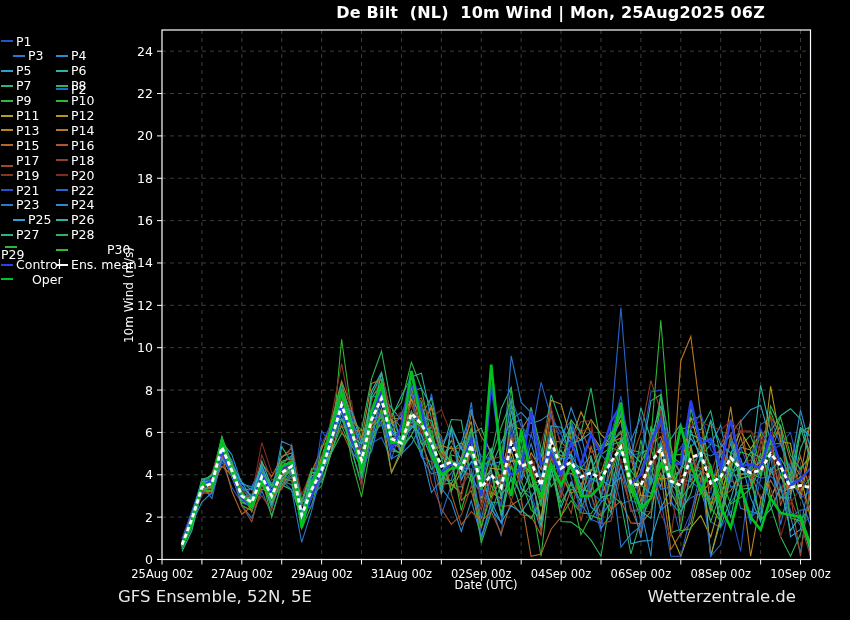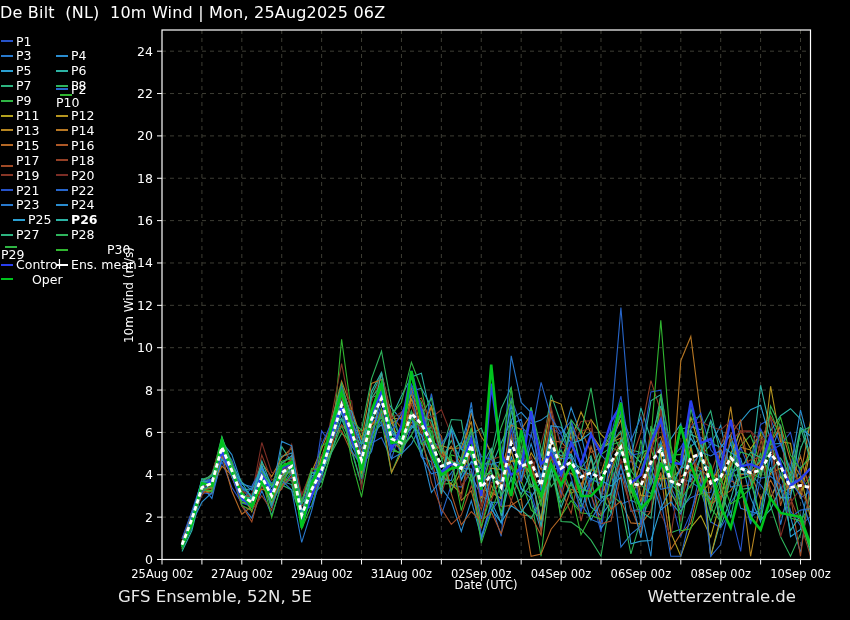--- a/index.html
+++ b/index.html
@@ -1,19 +1,19 @@
 <!DOCTYPE html>
 <html><head>
 <meta charset="utf-8">
 <style>
   html,body{margin:0;padding:0;background:#000;}
   body{width:850px;height:620px;position:relative;overflow:hidden;
        font-family:"DejaVu Sans","Liberation Sans",sans-serif;}
-  .title{position:absolute;top:3px;left:0;width:765px;text-align:left;
-         color:#fff;font-size:16px;font-weight:normal;white-space:pre;letter-spacing:.2px;}
+  .title{position:absolute;top:3px;left:0;width:765px;text-align:right;
+         color:#fff;font-size:16px;font-weight:bold;white-space:pre;letter-spacing:.2px;}
   #legend{position:absolute;top:0;left:0;width:187px;height:300px;}
   .lg{position:absolute;height:13px;display:flex;align-items:center;white-space:nowrap;}
   .lg .sw{display:inline-block;width:12px;height:2px;margin-right:3px;flex:0 0 auto;}
   .lg .lb{color:#fff;font-size:12.5px;line-height:13px;}
   svg{position:absolute;top:0;left:0;}
   text{font-family:"DejaVu Sans","Liberation Sans",sans-serif;}
 </style>
 </head>
 <body>
 
@@ -21,21 +21,21 @@
 
 <div id="legend">
     <div class="lg" style="top: 34.5px; left: 1px;">
       <span class="sw" style="background: rgb(38, 83, 201);"></span>
       <span class="lb">P1</span>
     </div>
     <div class="lg" style="top: 34.5px; left: 56px; margin-top: 48px;">
       <span class="sw" style="background: rgb(39, 102, 203);"></span>
       <span class="lb">P2</span>
     </div>
-    <div class="lg" style="top: 49.4px; left: 1px;">
+    <div class="lg" style="top: 49.4px; left: 13px;">
       <span class="sw" style="background: rgb(40, 121, 205);"></span>
       <span class="lb">P3</span>
     </div>
     <div class="lg" style="top: 49.4px; left: 56px;">
       <span class="sw" style="background: rgb(42, 140, 207);"></span>
       <span class="lb">P4</span>
     </div>
     <div class="lg" style="top: 64.3px; left: 1px;">
       <span class="sw" style="background: rgb(43, 159, 209);"></span>
       <span class="lb">P5</span>
@@ -49,21 +49,21 @@
       <span class="lb">P7</span>
     </div>
     <div class="lg" style="top: 79.2px; left: 56px;">
       <span class="sw" style="background: rgb(46, 180, 92);"></span>
       <span class="lb">P8</span>
     </div>
     <div class="lg" style="top: 94.1px; left: 1px;">
       <span class="sw" style="background: rgb(47, 181, 68);"></span>
       <span class="lb">P9</span>
     </div>
-    <div class="lg" style="top: 94.1px; left: 56px; flex-direction: column;">
+    <div class="lg" style="top: 94.1px; left: 56px;">
       <span class="sw" style="background: rgb(48, 182, 48);"></span>
       <span class="lb">P10</span>
     </div>
     <div class="lg" style="top: 109px; left: 1px;">
       <span class="sw" style="background: rgb(179, 162, 30);"></span>
       <span class="lb">P11</span>
     </div>
     <div class="lg" style="top: 109px; left: 56px;">
       <span class="sw" style="background: rgb(182, 149, 31);"></span>
       <span class="lb">P12</span>
@@ -113,21 +113,21 @@
       <span class="lb">P23</span>
     </div>
     <div class="lg" style="top: 198.4px; left: 56px;">
       <span class="sw" style="background: rgb(42, 140, 207);"></span>
       <span class="lb">P24</span>
     </div>
     <div class="lg" style="top: 213.3px; left: 13px;">
       <span class="sw" style="background: rgb(43, 159, 209);"></span>
       <span class="lb">P25</span>
     </div>
-    <div class="lg" style="top: 213.3px; left: 56px; font-weight: bold;">
+    <div class="lg" style="top: 213.3px; left: 56px;">
       <span class="sw" style="background: rgb(44, 179, 164);"></span>
       <span class="lb">P26</span>
     </div>
     <div class="lg" style="top: 228.2px; left: 1px;">
       <span class="sw" style="background: rgb(45, 179, 128);"></span>
       <span class="lb">P27</span>
     </div>
     <div class="lg" style="top: 228.2px; left: 56px;">
       <span class="sw" style="background: rgb(46, 180, 92);"></span>
       <span class="lb">P28</span>

